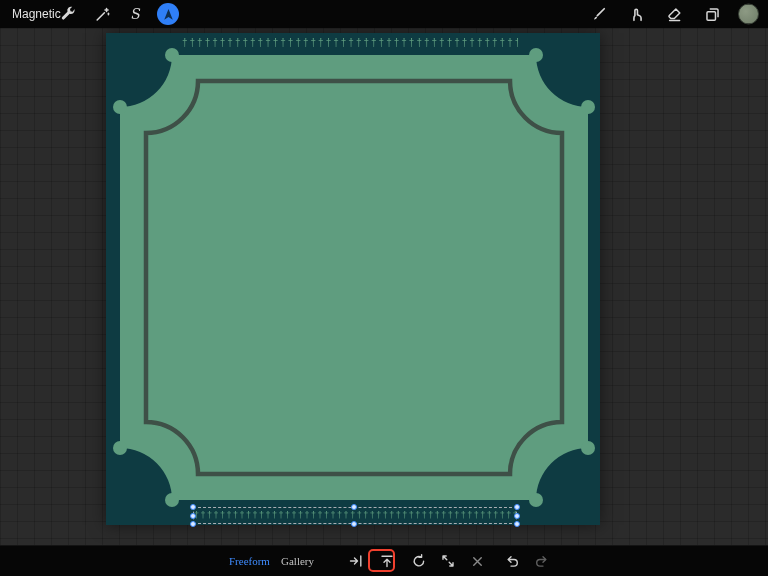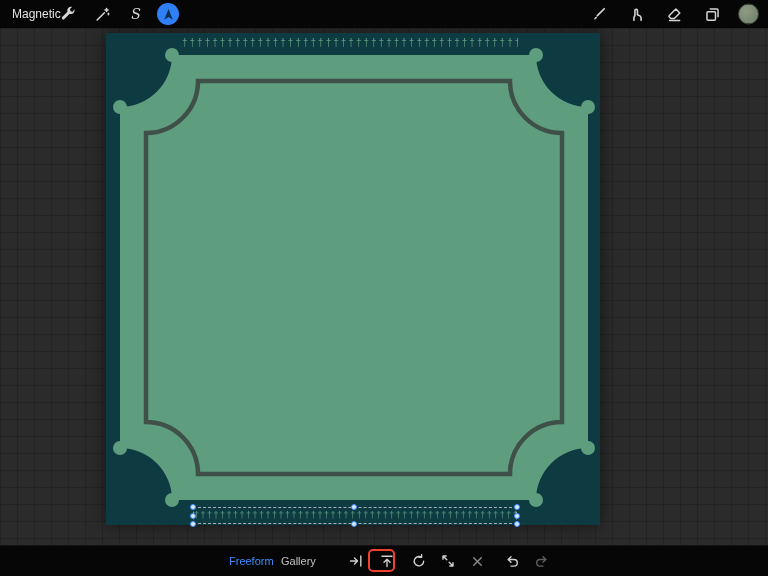--- a/index.html
+++ b/index.html
@@ -56,21 +56,21 @@
   .handle{
     position:absolute;width:4px;height:4px;border-radius:50%;
     background:#dbe9ff;border:1.6px solid #3d8bff;
   }
   
   .bottom-bar{
     position:absolute;bottom:0;left:0;right:0;height:30px;background:#060606;z-index:30;
     border-top:1px solid #141414;
   }
   .bb-item{position:absolute;top:50%;transform:translateY(-50%);display:flex;align-items:center;justify-content:center;}
-  .mode-label{font-size:11px;cursor:default;}
+  .mode-label{font-size:11px;cursor:default;font-family:Liberation Serif, serif;}
   .mode-active{color:#3f8cff;}
   .mode-inactive{color:#c2c2c2;}
   .annotation-box{
     position:absolute;left:368px;top:3px;width:27px;height:23px;
     border:2px solid #f0402e;border-radius:5px;box-sizing:border-box;pointer-events:none;
   }
   svg.ic{display:block;}
 </style>
 </head>
 <body>

